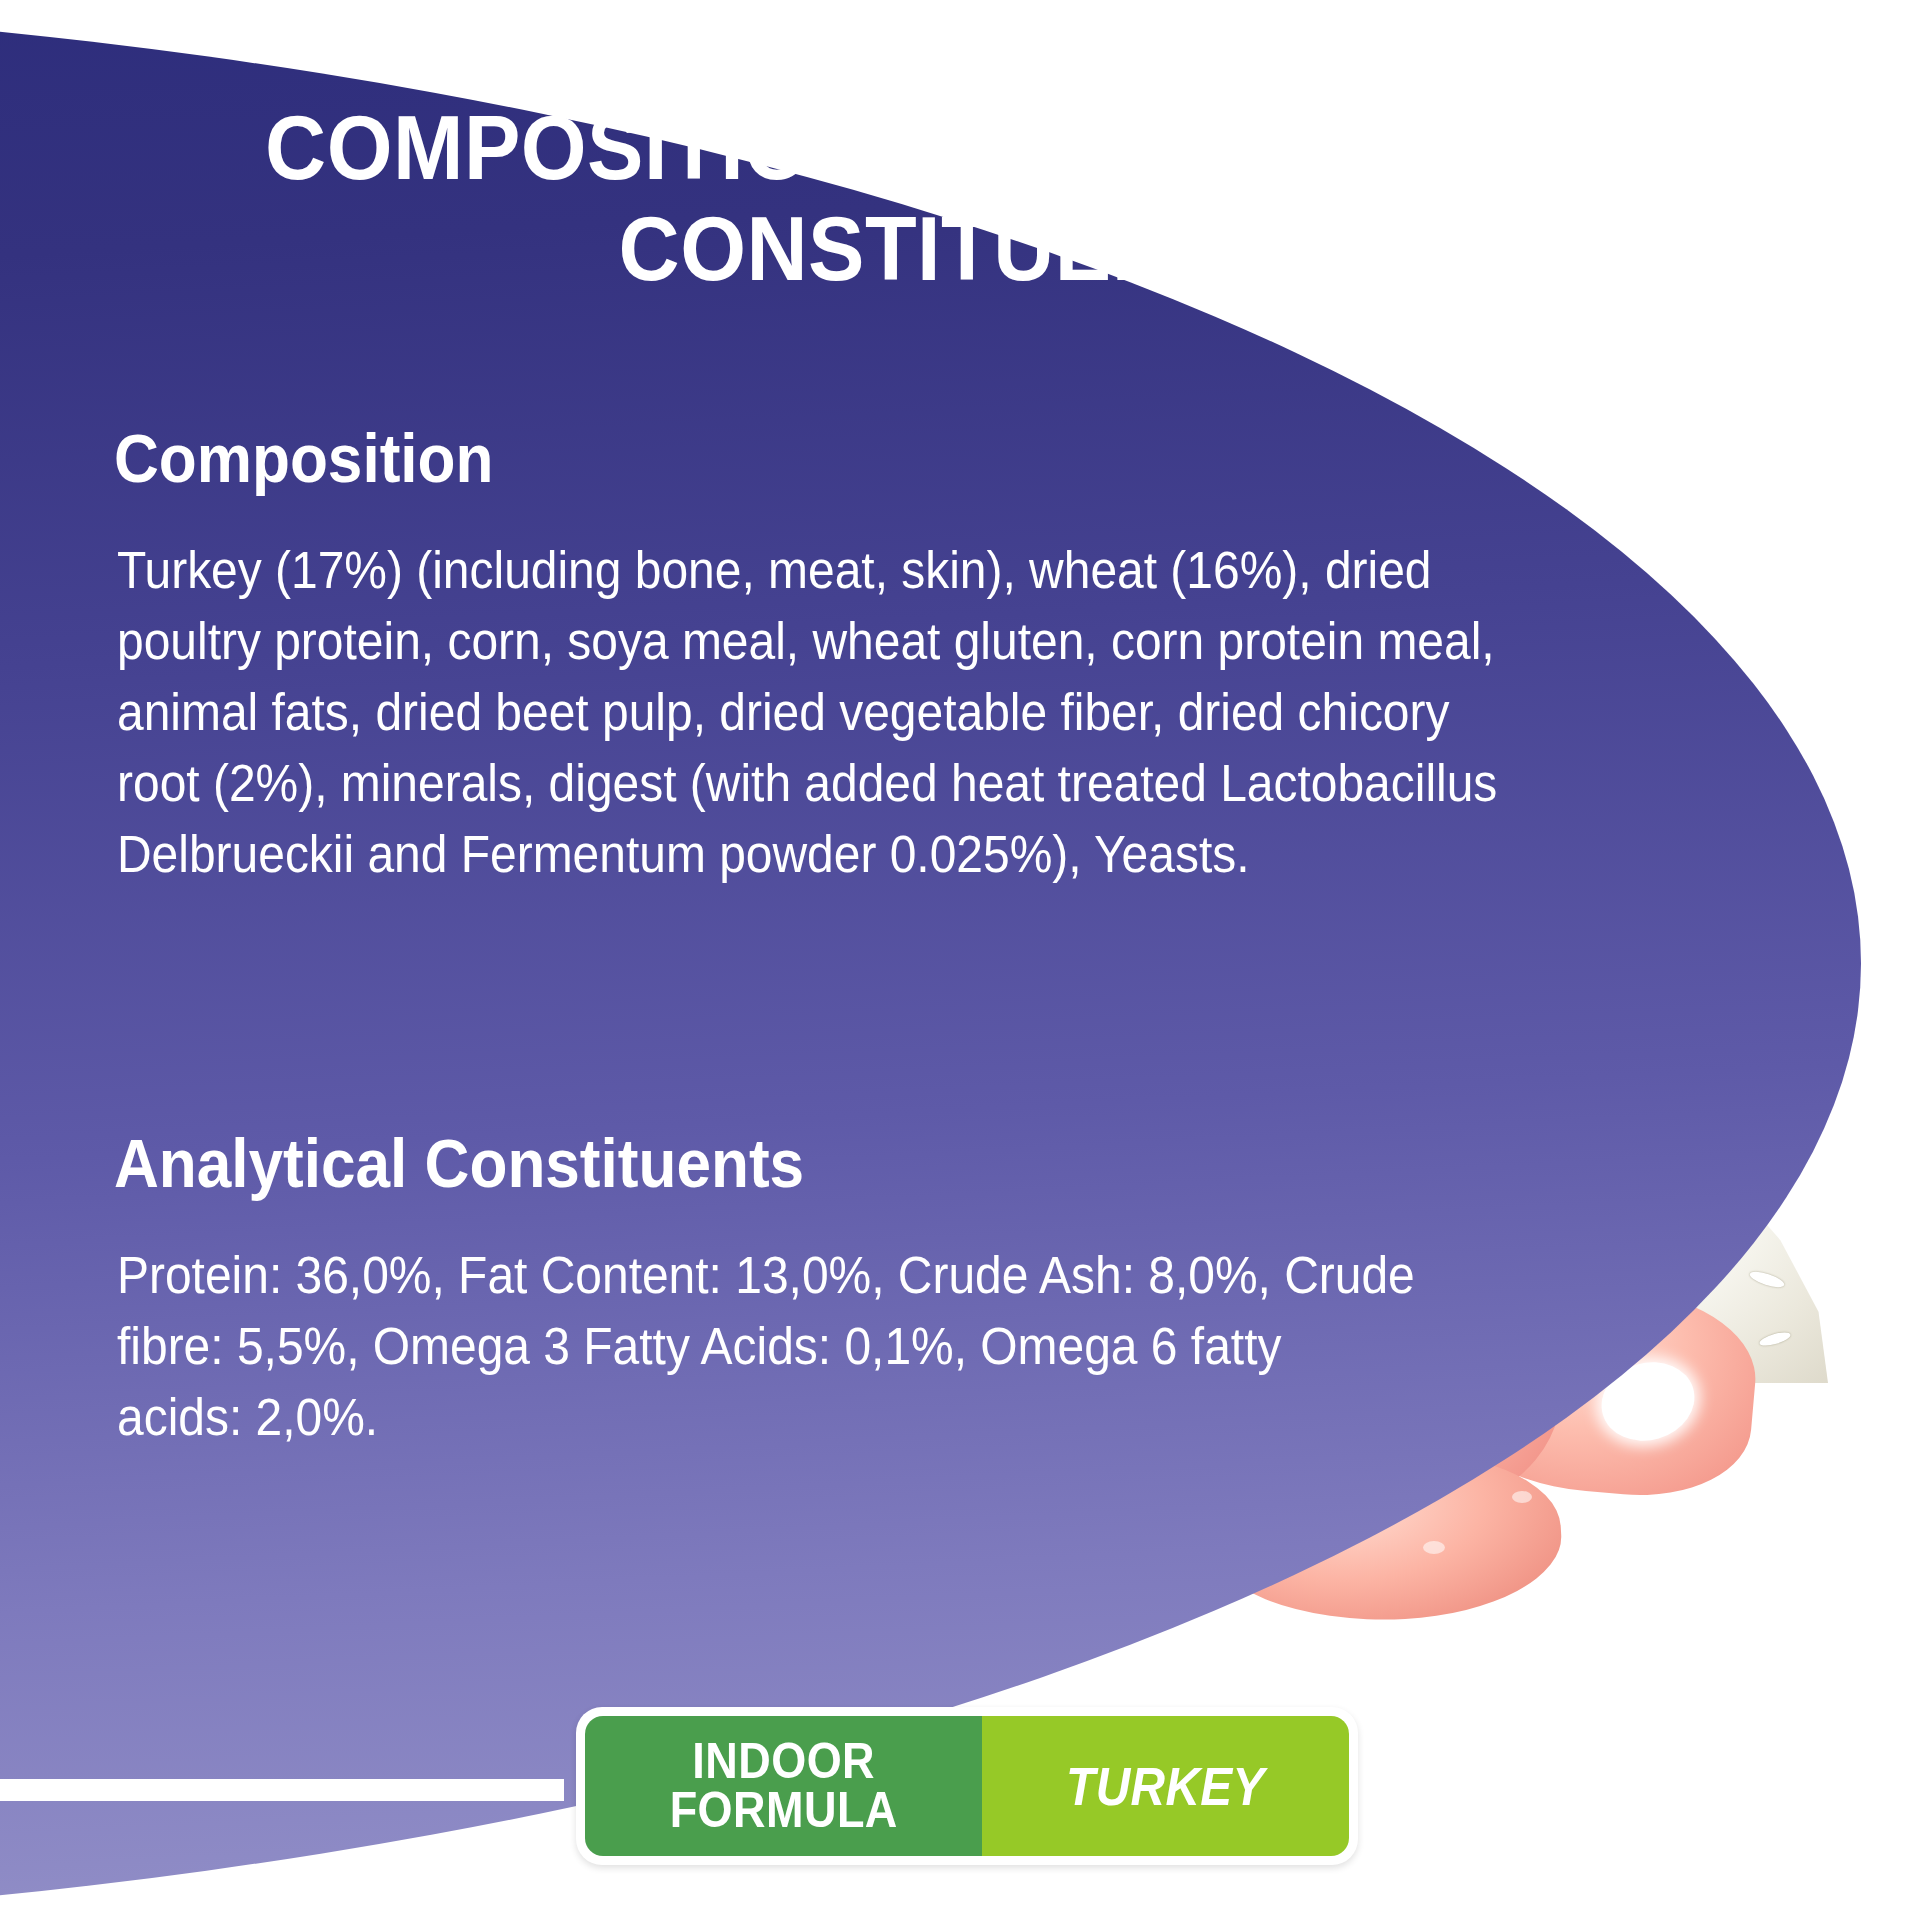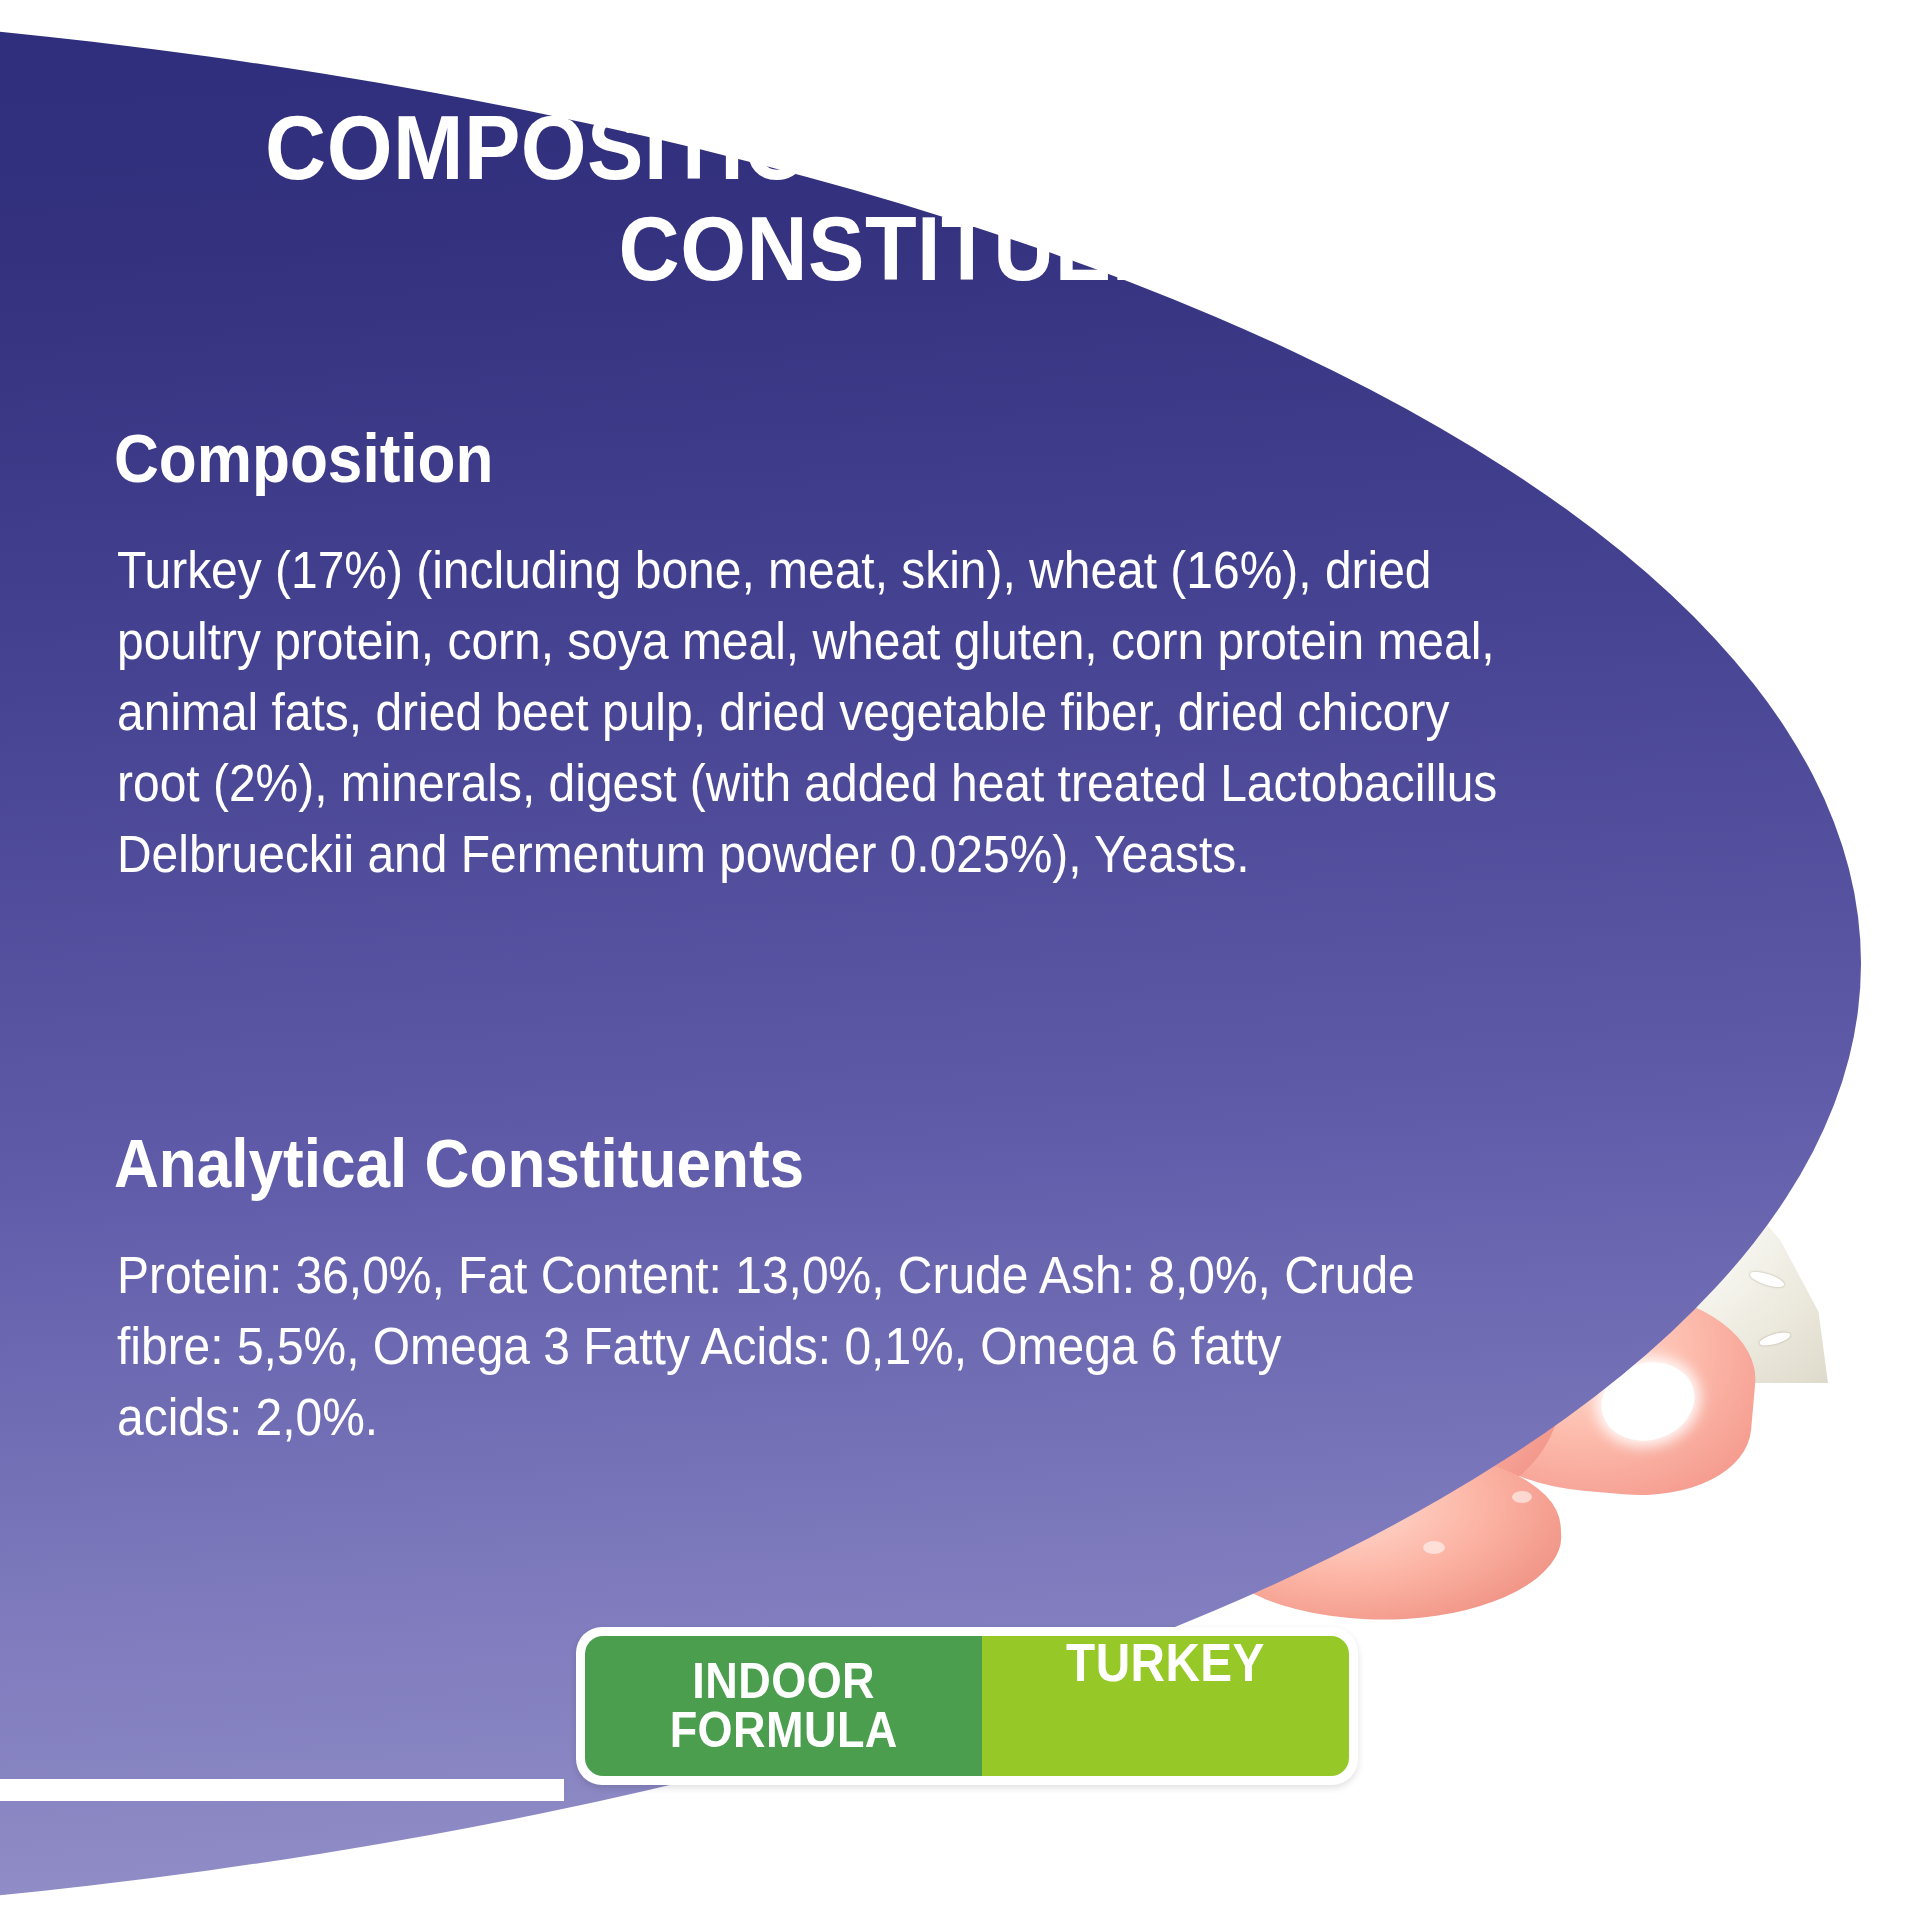--- a/index.html
+++ b/index.html
@@ -103,37 +103,37 @@
   .body-text.b1{top:535px;width:1485px;}
   .body-text.b2{top:1240px;width:1386px;}
 
   
   .rule{position:absolute;height:22px;background:#ffffff;}
   .rule.left{left:0;top:1779px;width:564px;}
   .rule.right{left:1358px;top:1779px;width:495px;}
 
   
   .badge{
-    position:absolute;left:576px;top:1627px;width:782px;height:158px;
+    position:absolute;left:576px;top:1707px;width:782px;height:158px;
     background:#ffffff;border-radius:26px;
     padding:9px;box-sizing:border-box;
     display:flex;
     box-shadow:0 3px 7px rgba(0,0,0,.12);
   }
   .badge-left{
     flex:0 0 52%;
     background:#4a9e4d;
     border-radius:18px 0 0 18px;
     display:flex;align-items:center;justify-content:center;
   }
   .badge-right{
     flex:1 1 auto;
     background:#96c927;
     border-radius:0 18px 18px 0;
-    display:flex;justify-content:center;
+    display:flex;align-items:center;justify-content:center;font-style:italic;
   }
   .badge-left-text{
     color:#ffffff;font-weight:bold;font-size:50px;line-height:.98;
     text-align:center;letter-spacing:0.5px;
     transform:scaleX(.9);transform-origin:50% 50%;
     white-space:pre-line;
   }
   .badge-right-text{
     color:#ffffff;font-weight:bold;font-size:53px;line-height:1;
     text-align:center;letter-spacing:0.5px;

